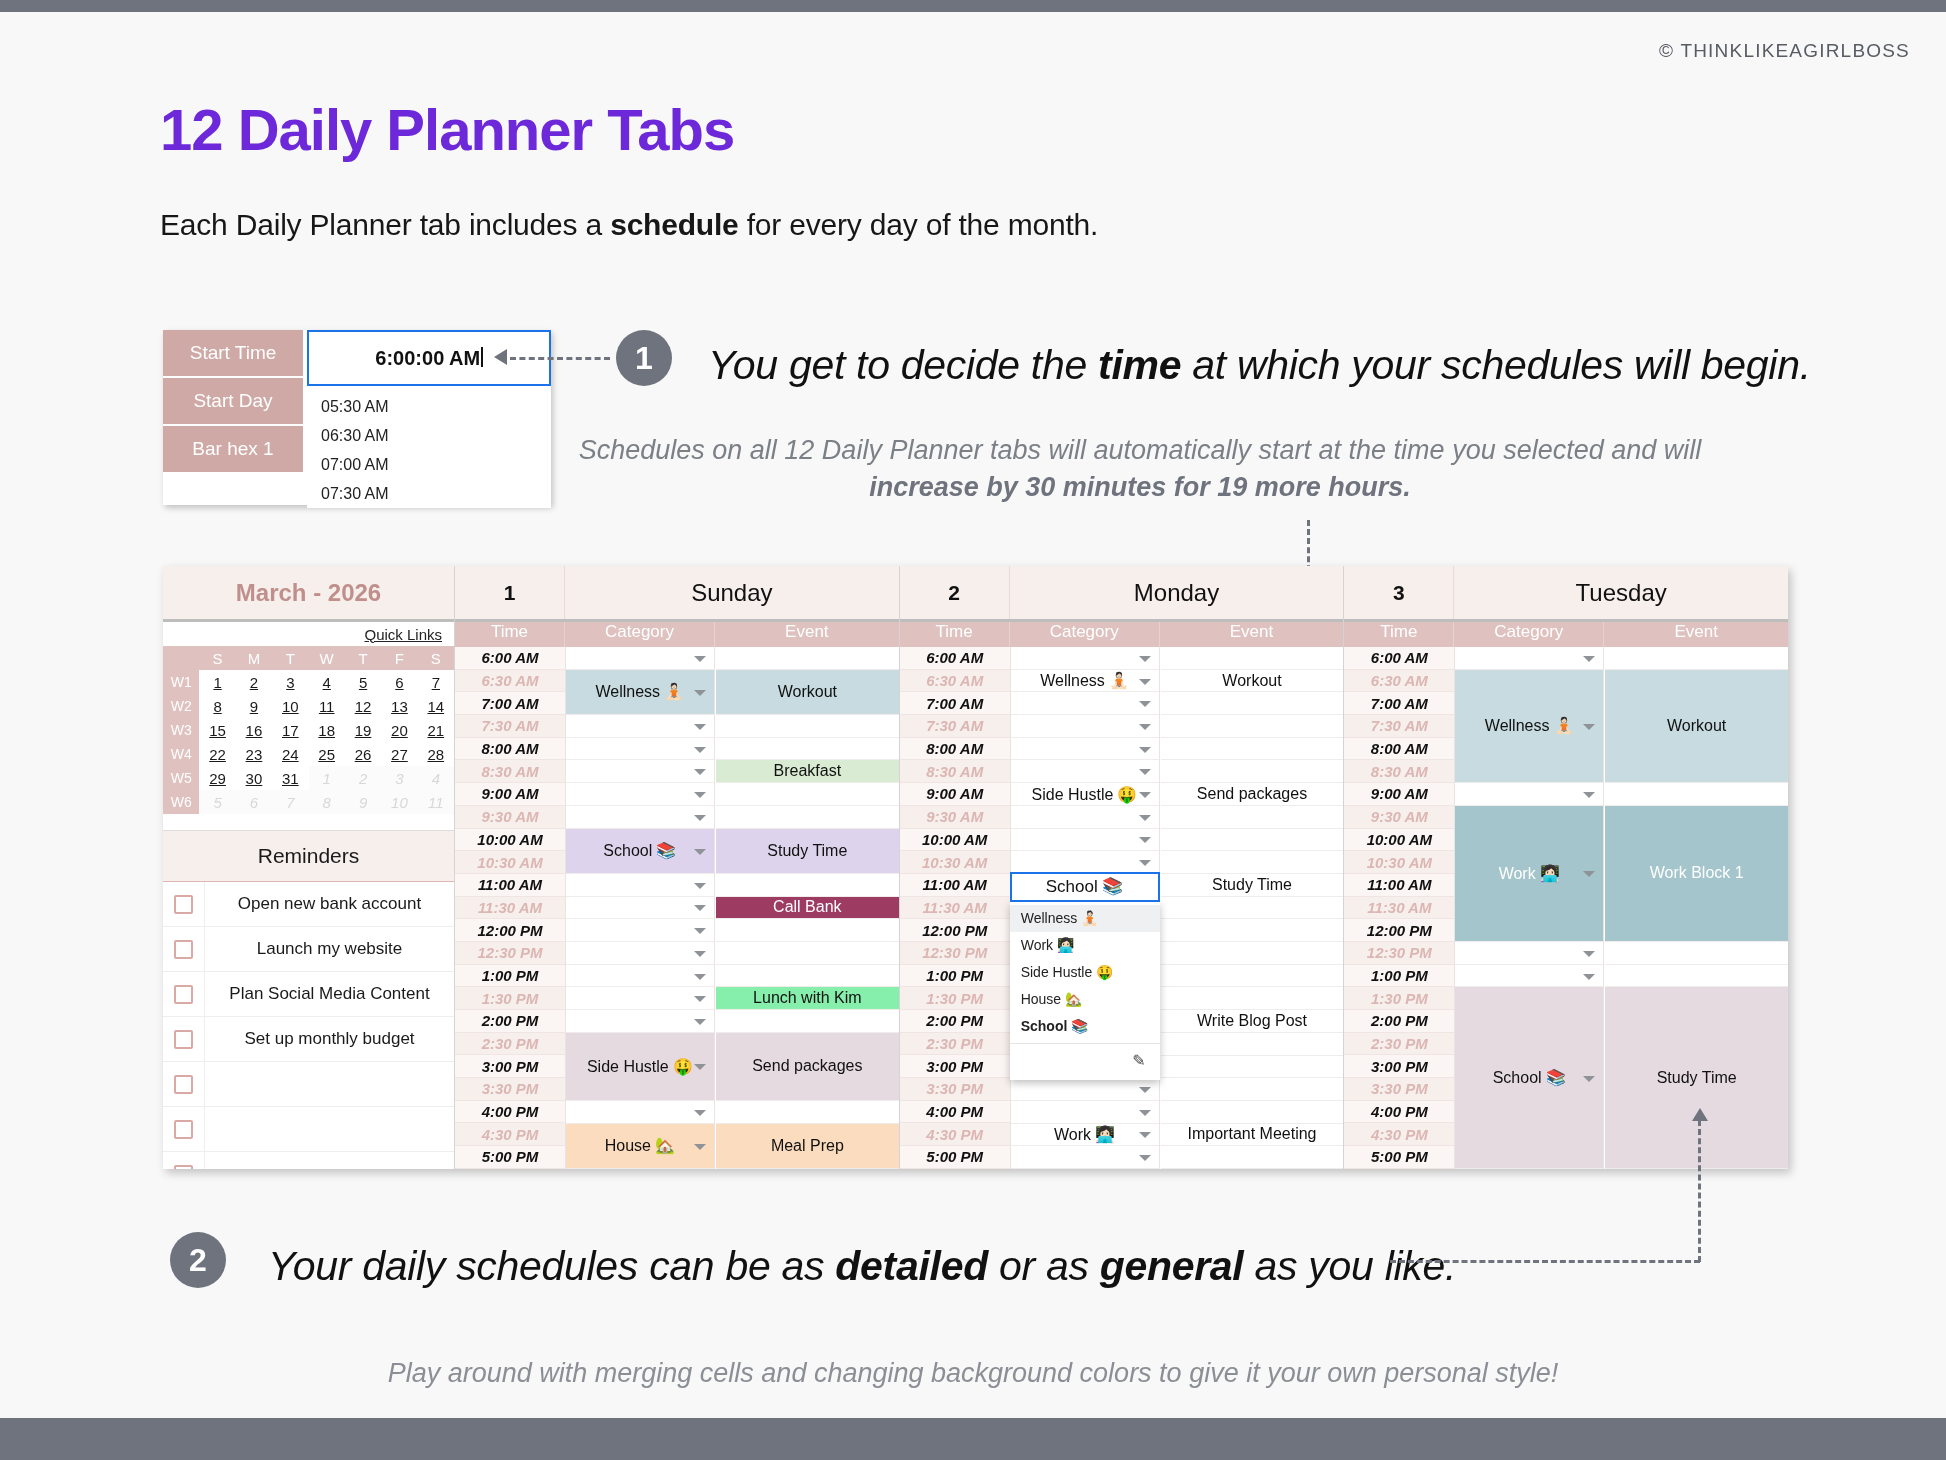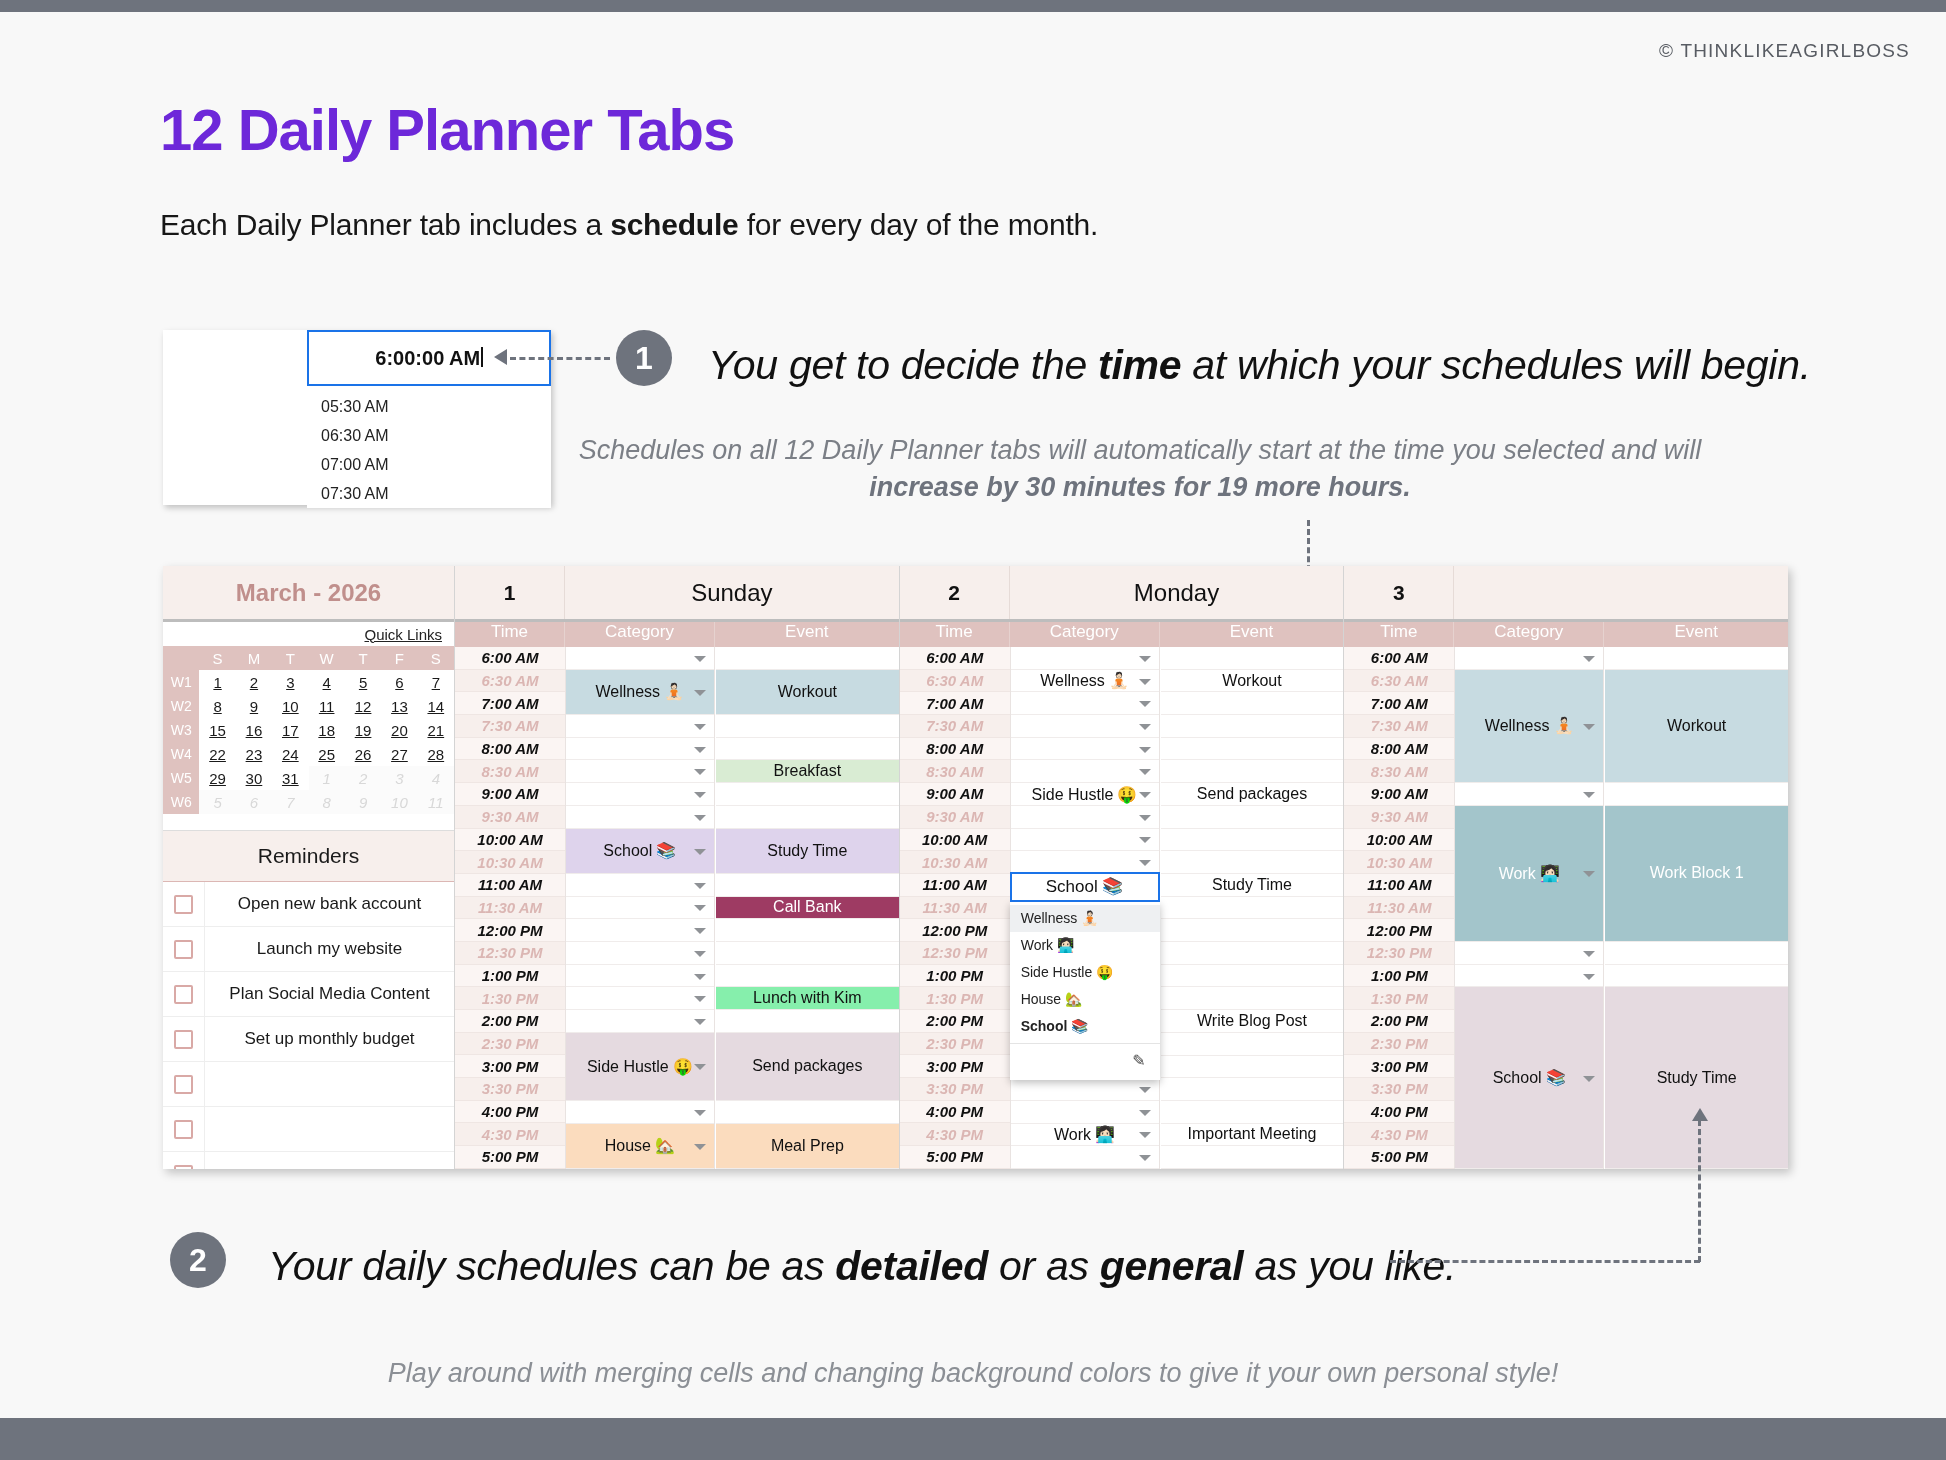--- a/index.html
+++ b/index.html
@@ -164,20 +164,26 @@
 <div class="bottom-bar"></div>
 
 <div class="copyright">© THINKLIKEAGIRLBOSS</div>
 <div class="page-title">12 Daily Planner Tabs</div>
 
 <div class="subtitle">
   <span>Each Daily Planner tab includes a </span><b>schedule</b><span> for every day of the month.</span>
 </div>
 
 <div class="starttime-widget">
+  <div class="st-labels">
+    <div class="st-label">Start Time</div>
+    <div class="st-label">Start Day</div>
+    <div class="st-label">Bar hex 1</div>
+    <div class="st-blank"></div>
+  </div>
   <div class="st-input">
     <span class="st-input-val">6:00:00 AM</span>
       <span class="caret"></span>
   </div>
   <div class="st-dropdown">
     <div class="st-opt">05:30 AM</div>
     <div class="st-opt">06:30 AM</div>
     <div class="st-opt">07:00 AM</div>
     <div class="st-opt">07:30 AM</div>
   </div>
@@ -614,20 +620,21 @@
             <div class="dd-item bold">School 📚</div>
             <div class="dd-sep">
               <span class="pencil">✎</span>
             </div>
           </div>
         </div>
       </div>
       <div class="day-col">
         <div class="day-head">
           <div class="day-num">3</div>
+          <div class="day-name">Tuesday</div>
         </div>
         <div class="col-heads">
           <div class="ch-time">Time</div>
           <div class="ch-cat">Category</div>
           <div class="ch-evt">Event</div>
         </div>
         <div class="grid">
           <div class="time-col">
             <div class="trow odd" style="height: 22.6957px;">6:00 AM</div>
             <div class="trow even" style="height: 22.6957px;">6:30 AM</div>

